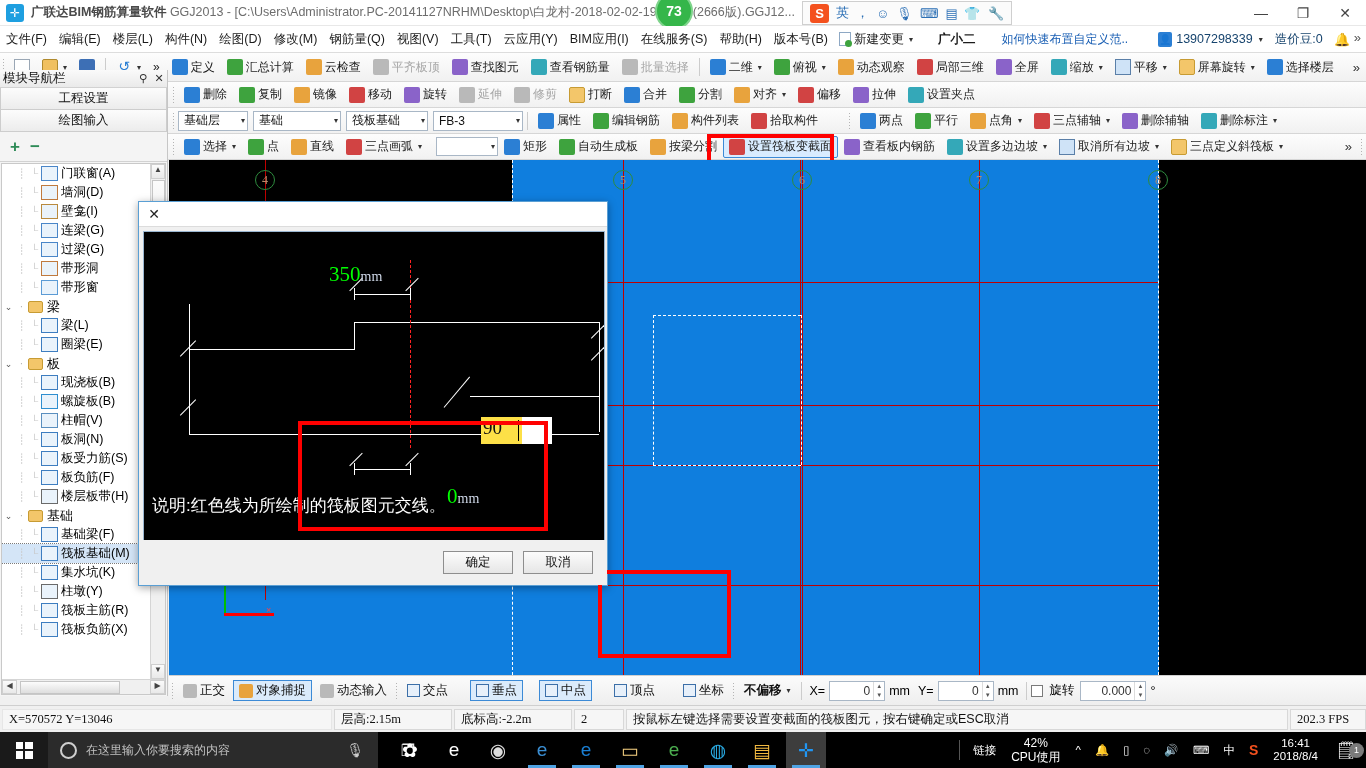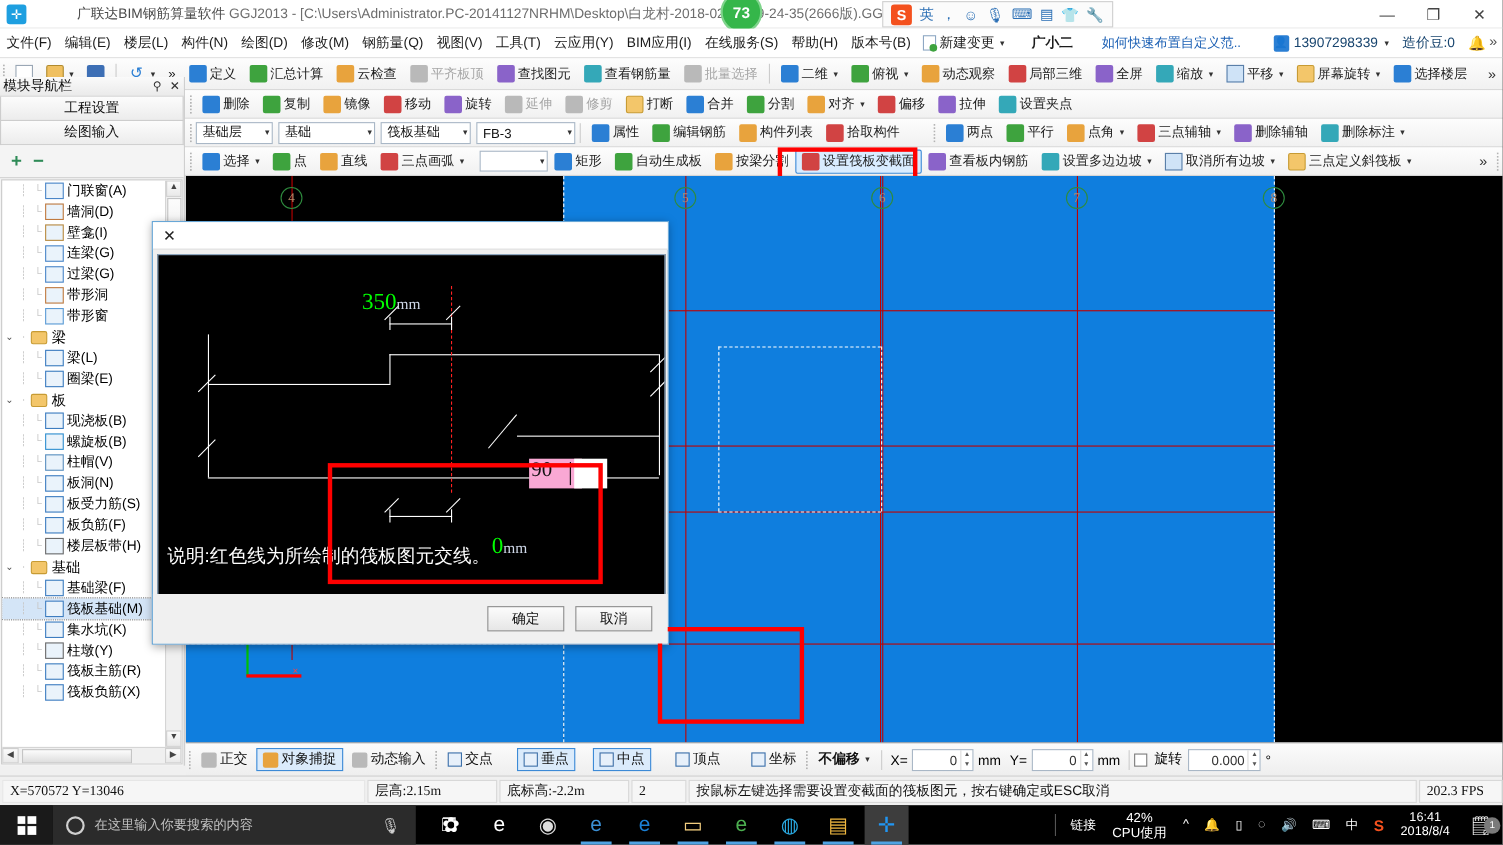--- a/index.html
+++ b/index.html
@@ -17,21 +17,21 @@
     position:absolute; left:0; top:0; width:1366px; height:26px;
     background:#ffffff; display:flex; align-items:center;
     border-bottom:1px solid #e8e8e8;
   }
   .tb-logo {
     width:18px;height:18px;margin-left:6px;border-radius:3px;
     background:#1e9fe0; color:#fff; font-size:12px; line-height:18px;
     text-align:center; font-weight:bold;
   }
   .tb-title { margin-left:7px; color:#6d6d6d; font-size:12.5px; white-space:nowrap; }
-  .tb-title b { color:#4a4a4a; font-weight:normal;margin-left:39px; }
+  .tb-title b { color:#4a4a4a; font-weight:bold; }
   .tb-ctrl { position:absolute; right:0; top:0; height:26px; display:flex; }
   .tb-btn { width:42px; height:26px; display:flex; align-items:center; justify-content:center;
             color:#444; font-size:14px; }
 
   
   .badge-bubble {
     position:absolute; left:655px; top:-8px; width:38px; height:38px;
     background:#35b64a; border-radius:50%;
     color:#fff; font-size:14px; font-weight:bold;
     display:flex; align-items:center; justify-content:center;
@@ -195,21 +195,21 @@
   .dlg-btn { width:70px; height:23px; background:linear-gradient(#fcfcfc,#e6e6e6);
              border:1px solid #8e8e8e; font-size:12.5px; color:#111;
              display:flex; align-items:center; justify-content:center; }
   .wl { position:absolute; background:#ffffff; }
   .wl.h { height:1px; }
   .wl.v { width:1px; }
   .dim-txt { position:absolute; color:#00ff00; font-family:"Liberation Serif", serif;
              font-size:21px; }
   .dim-unit { color:#cfd8e8; font-size:14px; font-family:"Liberation Serif", serif; }
   .note { position:absolute; color:#ffffff; font-size:17px; }
-  .inp-edit { position:absolute; background:#f9a8d4; border:none; width:48px; height:27px;
+  .inp-edit { position:absolute; background:#fde047; border:none; width:48px; height:27px;
               font-size:19px; color:#111; padding:0 2px; font-family:"Liberation Serif",serif;}
   .caretline { position:absolute; width:1px; background:#000; }
 
   
   .snapbar {
     position:absolute; left:169px; top:675px; width:1197px; height:30px;
     background:linear-gradient(#fbfbfb,#eeeeee); border-top:1px solid #d0d0d0;
     display:flex; align-items:center; white-space:nowrap; font-size:12.5px;
   }
   .sbtn { display:flex; align-items:center; gap:3px; height:21px; padding:1px 5px;

